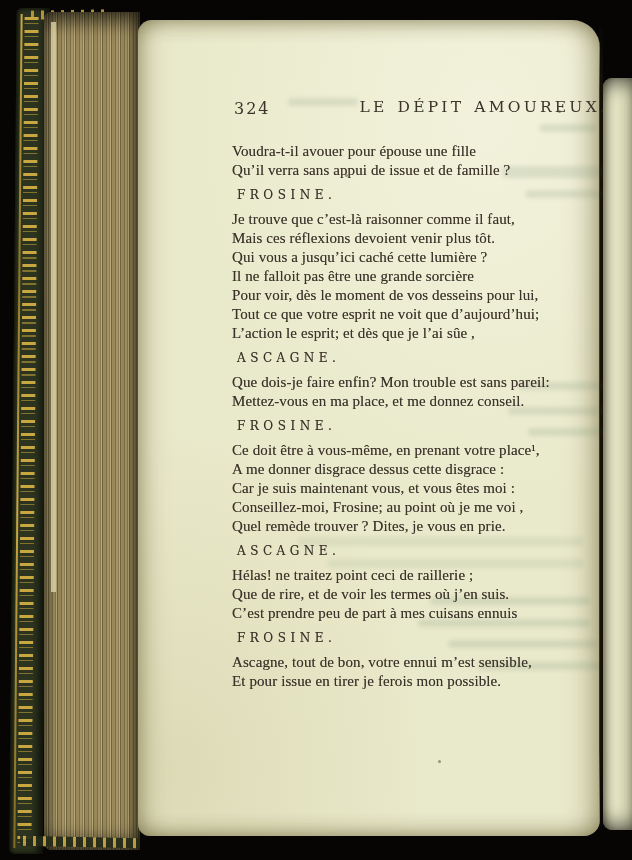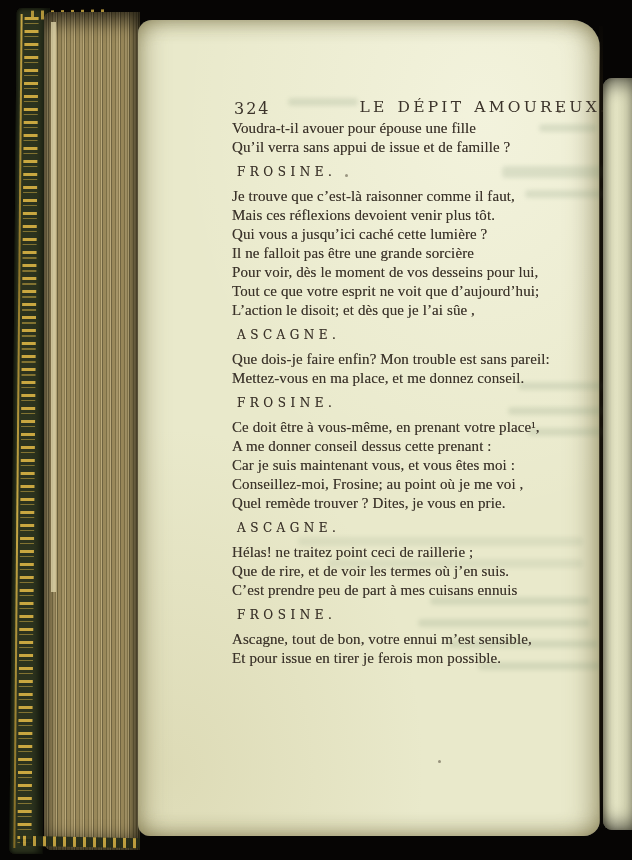--- a/index.html
+++ b/index.html
@@ -68,21 +68,21 @@
     background:linear-gradient(180deg,rgba(20,16,8,.15),rgba(25,20,10,.75) 8%,rgba(25,20,10,.8) 90%,rgba(20,16,8,.15));
   }
   .facing{
     position:absolute;left:603px;top:78px;width:29px;height:752px;
     background:linear-gradient(90deg,#cfcfae,#e4e4c4 45%,#d8d8b6 80%,#c9c9a8);
     border-radius:9px 0 0 9px;
     box-shadow:inset 0 14px 18px -8px rgba(0,0,0,.55), inset 0 -14px 18px -8px rgba(0,0,0,.55), inset 4px 0 6px -2px rgba(40,35,15,.4);
   }
   
   .text-col{position:absolute;left:94px;top:78px;width:376px;}
-  .header{position:relative;height:20px;margin-bottom:1px;}
+  .header{position:relative;height:20px;margin-bottom:24px;}
   .pagenum{position:absolute;left:2px;top:1px;font-size:16px;letter-spacing:2px;}
   .title{
     display:block;text-align:right;padding-left:44px;
     font-size:15.5px;letter-spacing:3.2px;word-spacing:2px;
   }
   .stray{position:absolute;right:-12px;top:2px;font-size:14px;opacity:.55;}
   .vline{
     font-size:15px;line-height:19px;white-space:nowrap;letter-spacing:.1px;
     text-shadow:0 0 .5px rgba(59,51,42,.55);
     font-family:Liberation Serif, serif;
@@ -149,35 +149,35 @@
 
       <div class="speaker">FROSINE.</div>
 
       <div class="verse">
         <div class="vline">Je trouve que c’est-là raisonner comme il faut,</div>
         <div class="vline">Mais ces réflexions devoient venir plus tôt.</div>
         <div class="vline">Qui vous a jusqu’ici caché cette lumière ?</div>
         <div class="vline">Il ne falloit pas être une grande sorcière</div>
         <div class="vline">Pour voir, dès le moment de vos desseins pour lui,</div>
         <div class="vline">Tout ce que votre esprit ne voit que d’aujourd’hui;</div>
-        <div class="vline">L’action le disoit; et dès que je l’ai sûe ,</div>
+        <div class="vline">L’action le esprit; et dès que je l’ai sûe ,</div>
       </div>
 
       <div class="speaker">ASCAGNE.</div>
 
       <div class="verse">
         <div class="vline">Que dois-je faire enfin? Mon trouble est sans pareil:</div>
         <div class="vline">Mettez-vous en ma place, et me donnez conseil.</div>
       </div>
 
       <div class="speaker">FROSINE.</div>
 
       <div class="verse">
         <div class="vline">Ce doit être à vous-même, en prenant votre place¹,</div>
-        <div class="vline">A me donner conseil dessus cette prenant :</div>
+        <div class="vline">A me donner disgrace dessus cette disgrace :</div>
         <div class="vline">Car je suis maintenant vous, et vous êtes moi :</div>
         <div class="vline">Conseillez-moi, Frosine; au point où je me voi ,</div>
         <div class="vline">Quel remède trouver ? Dites, je vous en prie.</div>
       </div>
 
       <div class="speaker">ASCAGNE.</div>
 
       <div class="verse">
         <div class="vline">Hélas! ne traitez point ceci de raillerie ;</div>
         <div class="vline">Que de rire, et de voir les termes où j’en suis.</div>

